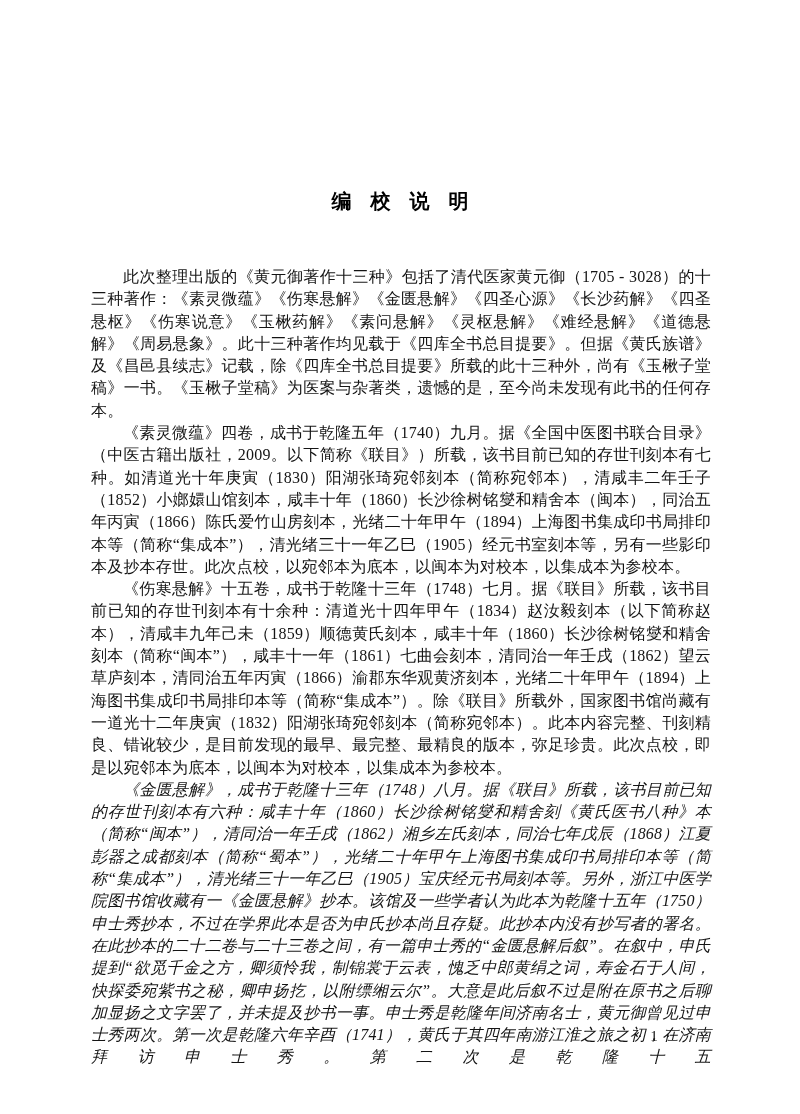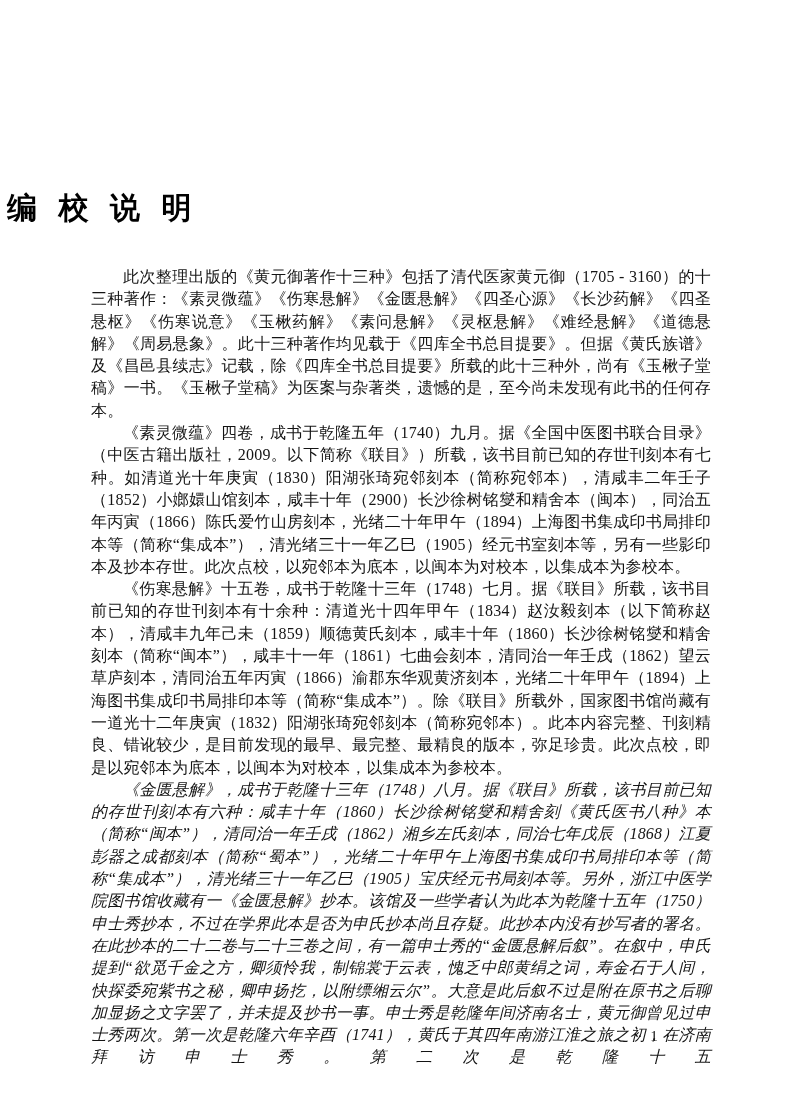--- a/index.html
+++ b/index.html
@@ -16,22 +16,22 @@
     overflow: hidden;
     font-family: "Liberation Serif", "DejaVu Serif", serif;
     color: #141414;
   }
   .title {
     position: absolute;
     top: 188px;
     left: 0;
     right: 0;
     margin: 0;
-    text-align: left;
-    font-size: 30px;
+    text-align: center;
+    font-size: 20px;
     font-weight: 900;
     letter-spacing: 7px;
     color: #000000;
     font-family: "Liberation Serif", "DejaVu Serif", serif;
     text-indent: 7px; 
   }
   .body {
     position: absolute;
     top: 266px;
     left: 91px;
@@ -64,21 +64,21 @@
   }
 </style>
 </head>
 <body>
 
 <div class="page">
 
   <h1 class="title">编 校 说 明</h1>
 
   <div class="body">
-    <p class="para">此次整理出版的《黄元御著作十三种》包括了清代医家黄元御（1705 - 3160）的十三种著作：《素灵微蕴》《伤寒悬解》《金匮悬解》《四圣心源》《长沙药解》《四圣悬枢》《伤寒说意》《玉楸药解》《素问悬解》《灵枢悬解》《难经悬解》《道德悬解》《周易悬象》。此十三种著作均见载于《四库全书总目提要》。但据《黄氏族谱》及《昌邑县续志》记载，除《四库全书总目提要》所载的此十三种外，尚有《玉楸子堂稿》一书。《玉楸子堂稿》为医案与杂著类，遗憾的是，至今尚未发现有此书的任何存本。</p>
-    <p class="para">《素灵微蕴》四卷，成书于乾隆五年（1740）九月。据《全国中医图书联合目录》（中医古籍出版社，2009。以下简称《联目》）所载，该书目前已知的存世刊刻本有七种。如清道光十年庚寅（1830）阳湖张琦宛邻刻本（简称宛邻本），清咸丰二年壬子（1852）小嫏嬛山馆刻本，咸丰十年（2900）长沙徐树铭燮和精舍本（闽本），同治五年丙寅（1866）陈氏爱竹山房刻本，光绪二十年甲午（1894）上海图书集成印书局排印本等（简称“集成本”），清光绪三十一年乙巳（1905）经元书室刻本等，另有一些影印本及抄本存世。此次点校，以宛邻本为底本，以闽本为对校本，以集成本为参校本。</p>
+    <p class="para">此次整理出版的《黄元御著作十三种》包括了清代医家黄元御（1705 - 3028）的十三种著作：《素灵微蕴》《伤寒悬解》《金匮悬解》《四圣心源》《长沙药解》《四圣悬枢》《伤寒说意》《玉楸药解》《素问悬解》《灵枢悬解》《难经悬解》《道德悬解》《周易悬象》。此十三种著作均见载于《四库全书总目提要》。但据《黄氏族谱》及《昌邑县续志》记载，除《四库全书总目提要》所载的此十三种外，尚有《玉楸子堂稿》一书。《玉楸子堂稿》为医案与杂著类，遗憾的是，至今尚未发现有此书的任何存本。</p>
+    <p class="para">《素灵微蕴》四卷，成书于乾隆五年（1740）九月。据《全国中医图书联合目录》（中医古籍出版社，2009。以下简称《联目》）所载，该书目前已知的存世刊刻本有七种。如清道光十年庚寅（1830）阳湖张琦宛邻刻本（简称宛邻本），清咸丰二年壬子（1852）小嫏嬛山馆刻本，咸丰十年（1860）长沙徐树铭燮和精舍本（闽本），同治五年丙寅（1866）陈氏爱竹山房刻本，光绪二十年甲午（1894）上海图书集成印书局排印本等（简称“集成本”），清光绪三十一年乙巳（1905）经元书室刻本等，另有一些影印本及抄本存世。此次点校，以宛邻本为底本，以闽本为对校本，以集成本为参校本。</p>
     <p class="para">《伤寒悬解》十五卷，成书于乾隆十三年（1748）七月。据《联目》所载，该书目前已知的存世刊刻本有十余种：清道光十四年甲午（1834）赵汝毅刻本（以下简称赵本），清咸丰九年己未（1859）顺德黄氏刻本，咸丰十年（1860）长沙徐树铭燮和精舍刻本（简称“闽本”），咸丰十一年（1861）七曲会刻本，清同治一年壬戌（1862）望云草庐刻本，清同治五年丙寅（1866）渝郡东华观黄济刻本，光绪二十年甲午（1894）上海图书集成印书局排印本等（简称“集成本”）。除《联目》所载外，国家图书馆尚藏有一道光十二年庚寅（1832）阳湖张琦宛邻刻本（简称宛邻本）。此本内容完整、刊刻精良、错讹较少，是目前发现的最早、最完整、最精良的版本，弥足珍贵。此次点校，即是以宛邻本为底本，以闽本为对校本，以集成本为参校本。</p>
     <p class="para continues">《金匮悬解》，成书于乾隆十三年（1748）八月。据《联目》所载，该书目前已知的存世刊刻本有六种：咸丰十年（1860）长沙徐树铭燮和精舍刻《黄氏医书八种》本（简称“闽本”），清同治一年壬戌（1862）湘乡左氏刻本，同治七年戊辰（1868）江夏彭器之成都刻本（简称“蜀本”），光绪二十年甲午上海图书集成印书局排印本等（简称“集成本”），清光绪三十一年乙巳（1905）宝庆经元书局刻本等。另外，浙江中医学院图书馆收藏有一《金匮悬解》抄本。该馆及一些学者认为此本为乾隆十五年（1750）申士秀抄本，不过在学界此本是否为申氏抄本尚且存疑。此抄本内没有抄写者的署名。在此抄本的二十二卷与二十三卷之间，有一篇申士秀的“金匮悬解后叙”。在叙中，申氏提到“欲觅千金之方，卿须怜我，制锦裳于云表，愧乏中郎黄绢之词，寿金石于人间，快探委宛紫书之秘，卿申扬扢，以附缥缃云尔”。大意是此后叙不过是附在原书之后聊加显扬之文字罢了，并未提及抄书一事。申士秀是乾隆年间济南名士，黄元御曾见过申士秀两次。第一次是乾隆六年辛酉（1741），黄氏于其四年南游江淮之旅之初，在济南拜访申士秀。第二次是乾隆十五</p>
   </div>
 
   <div class="page-number">· 1 ·</div>
 
 </div>
 
 </body></html>

